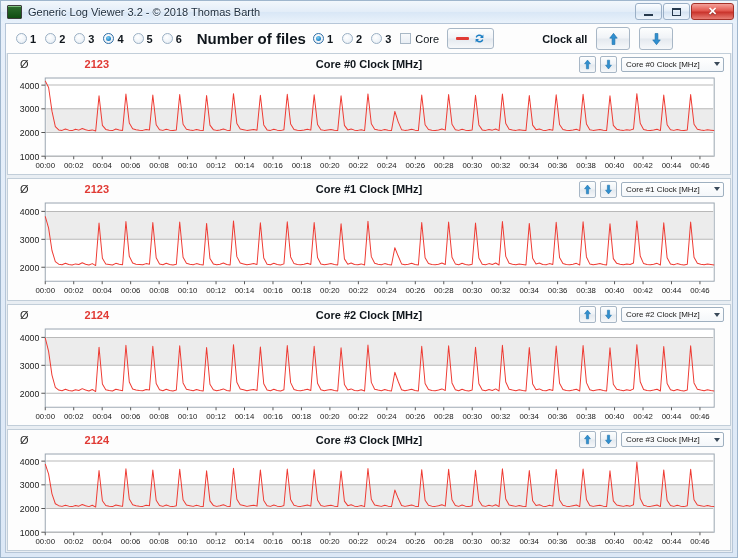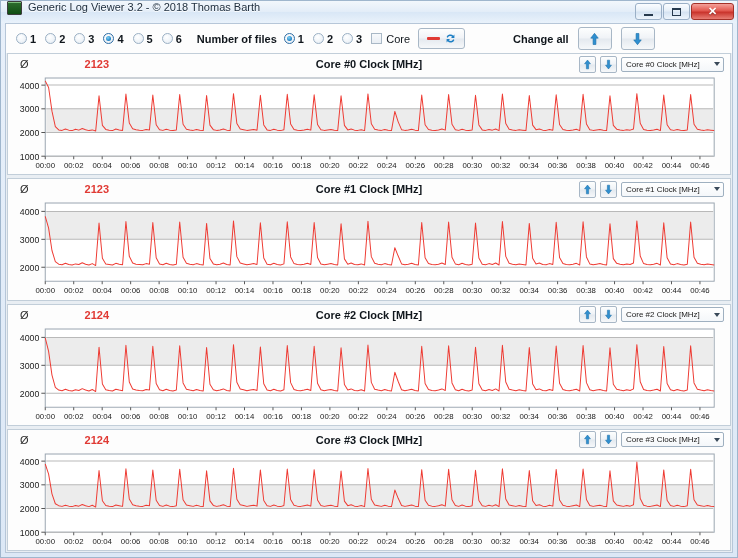--- a/index.html
+++ b/index.html
@@ -10,21 +10,21 @@
   }
   .window{
     width:738px;height:558px;box-sizing:border-box;
     background:linear-gradient(180deg,#e8f0fa 0%,#dce8f6 100%);
     border:1px solid #9fb6cd;
     display:flex;flex-direction:column;
     position:relative;
   }
   
   .titlebar{
-    height:22px;flex:0 0 22px;display:flex;
+    height:22px;flex:0 0 22px;display:flex;align-items:center;
     padding:0 2px 0 6px;
     background:linear-gradient(180deg,#f2f7fc 0%,#e3edf8 48%,#d9e7f6 52%,#e9f2fb 100%);
     position:relative;
   }
   .app-icon{
     width:13px;height:12px;margin-right:6px;flex:0 0 auto;
     background:linear-gradient(180deg,#2f6f2f,#0f4d12);
     border:1px solid #3c3c3c;border-radius:1px;
     box-shadow:inset 0 1px 0 #7dbd7d;
   }
@@ -72,21 +72,21 @@
     content:"";position:absolute;left:2px;top:2px;width:5px;height:5px;border-radius:50%;
     background:radial-gradient(circle at 40% 35%,#7fd2f5,#1d7fc4 70%,#14628f);
   }
   .radio-label{font-size:11px;font-weight:bold;color:#10161c;}
   .checkbox-item{display:flex;align-items:center;margin-right:6px;}
   .checkbox{
     width:11px;height:11px;box-sizing:border-box;border:1px solid #a9b8c6;
     background:linear-gradient(180deg,#f7f9fb,#e9eef4);margin-right:4px;flex:0 0 auto;
   }
   .cb-label{font-size:11px;color:#10161c;}
-  .toolbar-title{font-size:11px;font-weight:bold;color:#10161c;margin:0 7px 0 6px;white-space:nowrap;}
+  .toolbar-title{font-size:15px;font-weight:bold;color:#10161c;margin:0 7px 0 6px;white-space:nowrap;}
   .show-btn{
     width:45px;height:19px;border:1px solid #a8b7c6;border-radius:3px;
     background:linear-gradient(180deg,#fdfefe 0%,#f0f3f7 48%,#e4e9ef 52%,#f6f8fa 100%);
     display:flex;align-items:center;justify-content:center;gap:4px;margin-left:2px;
   }
   .dash{width:13px;height:3px;background:#e03a34;border-radius:1px;}
   .change-all{font-size:11px;font-weight:bold;color:#10161c;margin-left:48px;}
   .arrow-btn{
     width:32px;height:21px;border:1px solid #a8b7c6;border-radius:3px;
     background:linear-gradient(180deg,#fdfefe 0%,#f0f3f7 48%,#e4e9ef 52%,#f6f8fa 100%);
@@ -204,21 +204,21 @@
       </div>
 
       <div class="show-btn">
         <span class="dash"></span>
         <svg width="13" height="13" viewBox="0 0 16 16">
           <path d="M3.2 6.2a5 5 0 0 1 8.3-1.7l1.3-1.3v4.2H8.6l1.5-1.5a3.4 3.4 0 0 0-5.5 1.1z" fill="#1d7fc4"></path>
           <path d="M12.8 9.8a5 5 0 0 1-8.3 1.7l-1.3 1.3V8.6h4.2L5.9 10.1a3.4 3.4 0 0 0 5.5-1.1z" fill="#1d7fc4"></path>
         </svg>
       </div>
 
-      <div class="change-all">Change all</div>
+      <div class="change-all">Clock all</div>
 
       <div class="arrow-btn">
         <svg width="11" height="14" viewBox="0 0 12 16">
           <path d="M6 1.5 10.3 7H7.6v7.3H4.4V7H1.7z" fill="#2f8fd0" stroke="#1b6fa8" stroke-width=".7" stroke-linejoin="round"></path>
         </svg>
       </div>
       <div class="arrow-btn">
         <svg width="11" height="14" viewBox="0 0 12 16">
           <path d="M6 14.5 1.7 9h2.7V1.7h3.2V9h2.7z" fill="#2f8fd0" stroke="#1b6fa8" stroke-width=".7" stroke-linejoin="round"></path>
         </svg>

